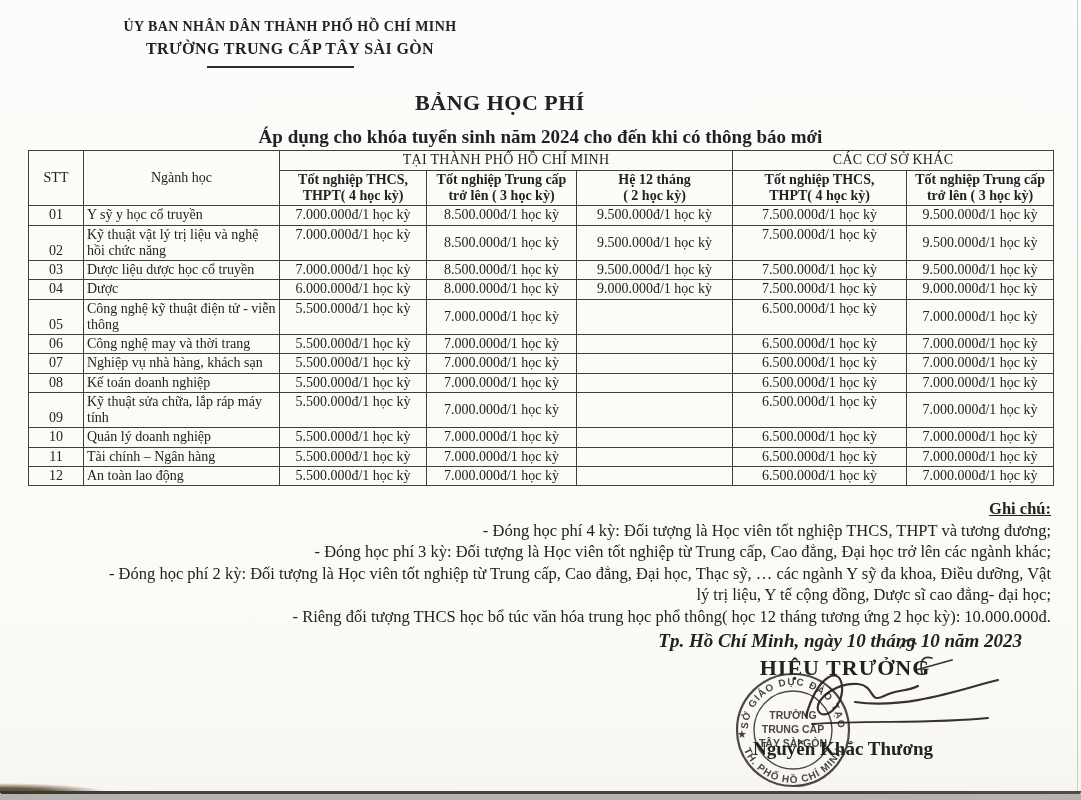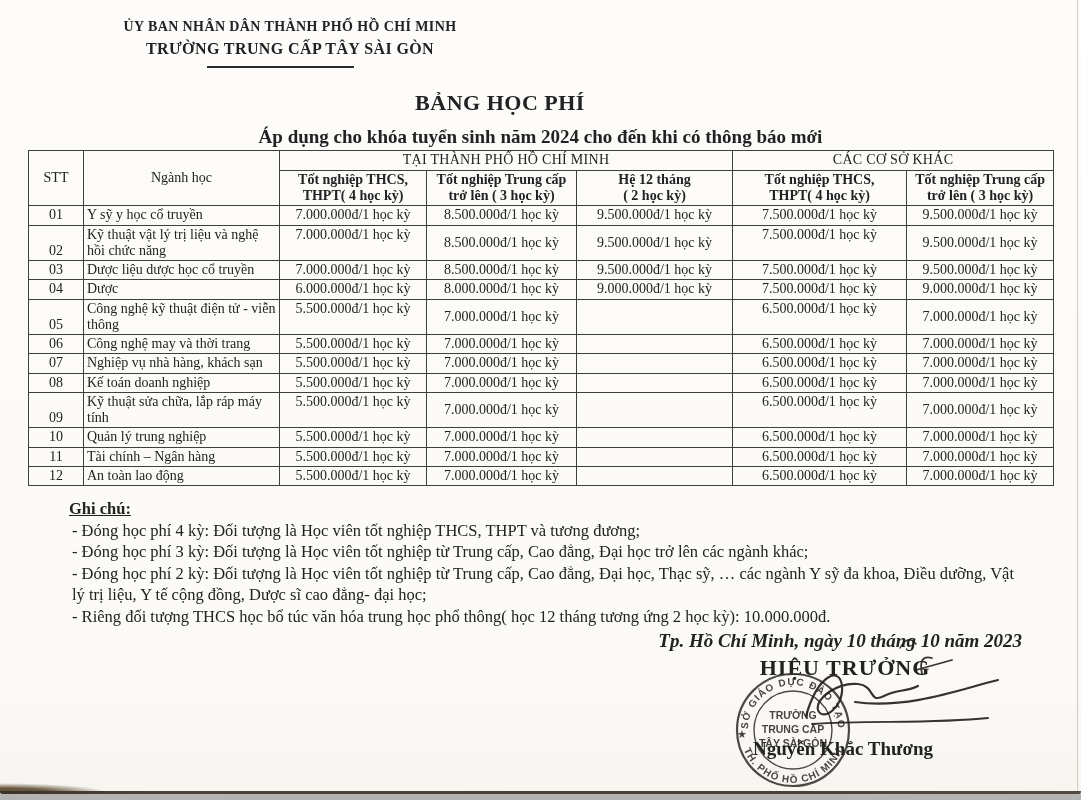--- a/index.html
+++ b/index.html
@@ -28,21 +28,21 @@
   th.grp { font-size:15px; font-weight:400; height:20px; letter-spacing:.3px; }
   th.top-hd { font-weight:400; font-size:15px; }
   th.sub { font-weight:700; height:34px; }
   td { vertical-align:middle; }
   .c-stt { text-align:center; vertical-align:bottom; padding-bottom:2px; }
   .c-major { text-align:left; padding-left:6px; }
   .c-fee { text-align:center; }
   .va-top { vertical-align:top; padding-top:2px; }
 
   
-  .notes { position:absolute; left:69px; top:498px; width:948px; font-size:16.5px; line-height:21.5px; }
+  .notes { position:absolute; left:103px; top:498px; width:948px; font-size:16.5px; line-height:21.5px;text-align:right; }
   .notes-label { font-weight:700; text-decoration:underline; }
   .note-item { padding-left:3px; }
 
   
   .sig-date { position:absolute; left:600px; top:630px; width:422px; text-align:right;
     font-style:italic; font-weight:700; font-size:19px; }
   .sig-title { position:absolute; left:730px; top:655px; width:230px; text-align:center;
     font-weight:700; font-size:22px; letter-spacing:1px; }
   .sig-name { position:absolute; left:738px; top:738px; width:210px; text-align:center;
     font-weight:700; font-size:19px; }
@@ -198,21 +198,21 @@
           <td class="c-major">Kỹ thuật sửa chữa, lắp ráp máy tính</td>
           <td class="c-fee va-top">5.500.000đ/1 học kỳ</td>
           <td class="c-fee">7.000.000đ/1 học kỳ</td>
           <td class="c-fee"></td>
           <td class="c-fee va-top">6.500.000đ/1 học kỳ</td>
           <td class="c-fee">7.000.000đ/1 học kỳ</td>
         </tr>
 
         <tr>
           <td class="c-stt">10</td>
-          <td class="c-major">Quản lý trung nghiệp</td>
+          <td class="c-major">Quản lý doanh nghiệp</td>
           <td class="c-fee va-top">5.500.000đ/1 học kỳ</td>
           <td class="c-fee">7.000.000đ/1 học kỳ</td>
           <td class="c-fee"></td>
           <td class="c-fee va-top">6.500.000đ/1 học kỳ</td>
           <td class="c-fee">7.000.000đ/1 học kỳ</td>
         </tr>
 
         <tr>
           <td class="c-stt">11</td>
           <td class="c-major">Tài chính – Ngân hàng</td>

